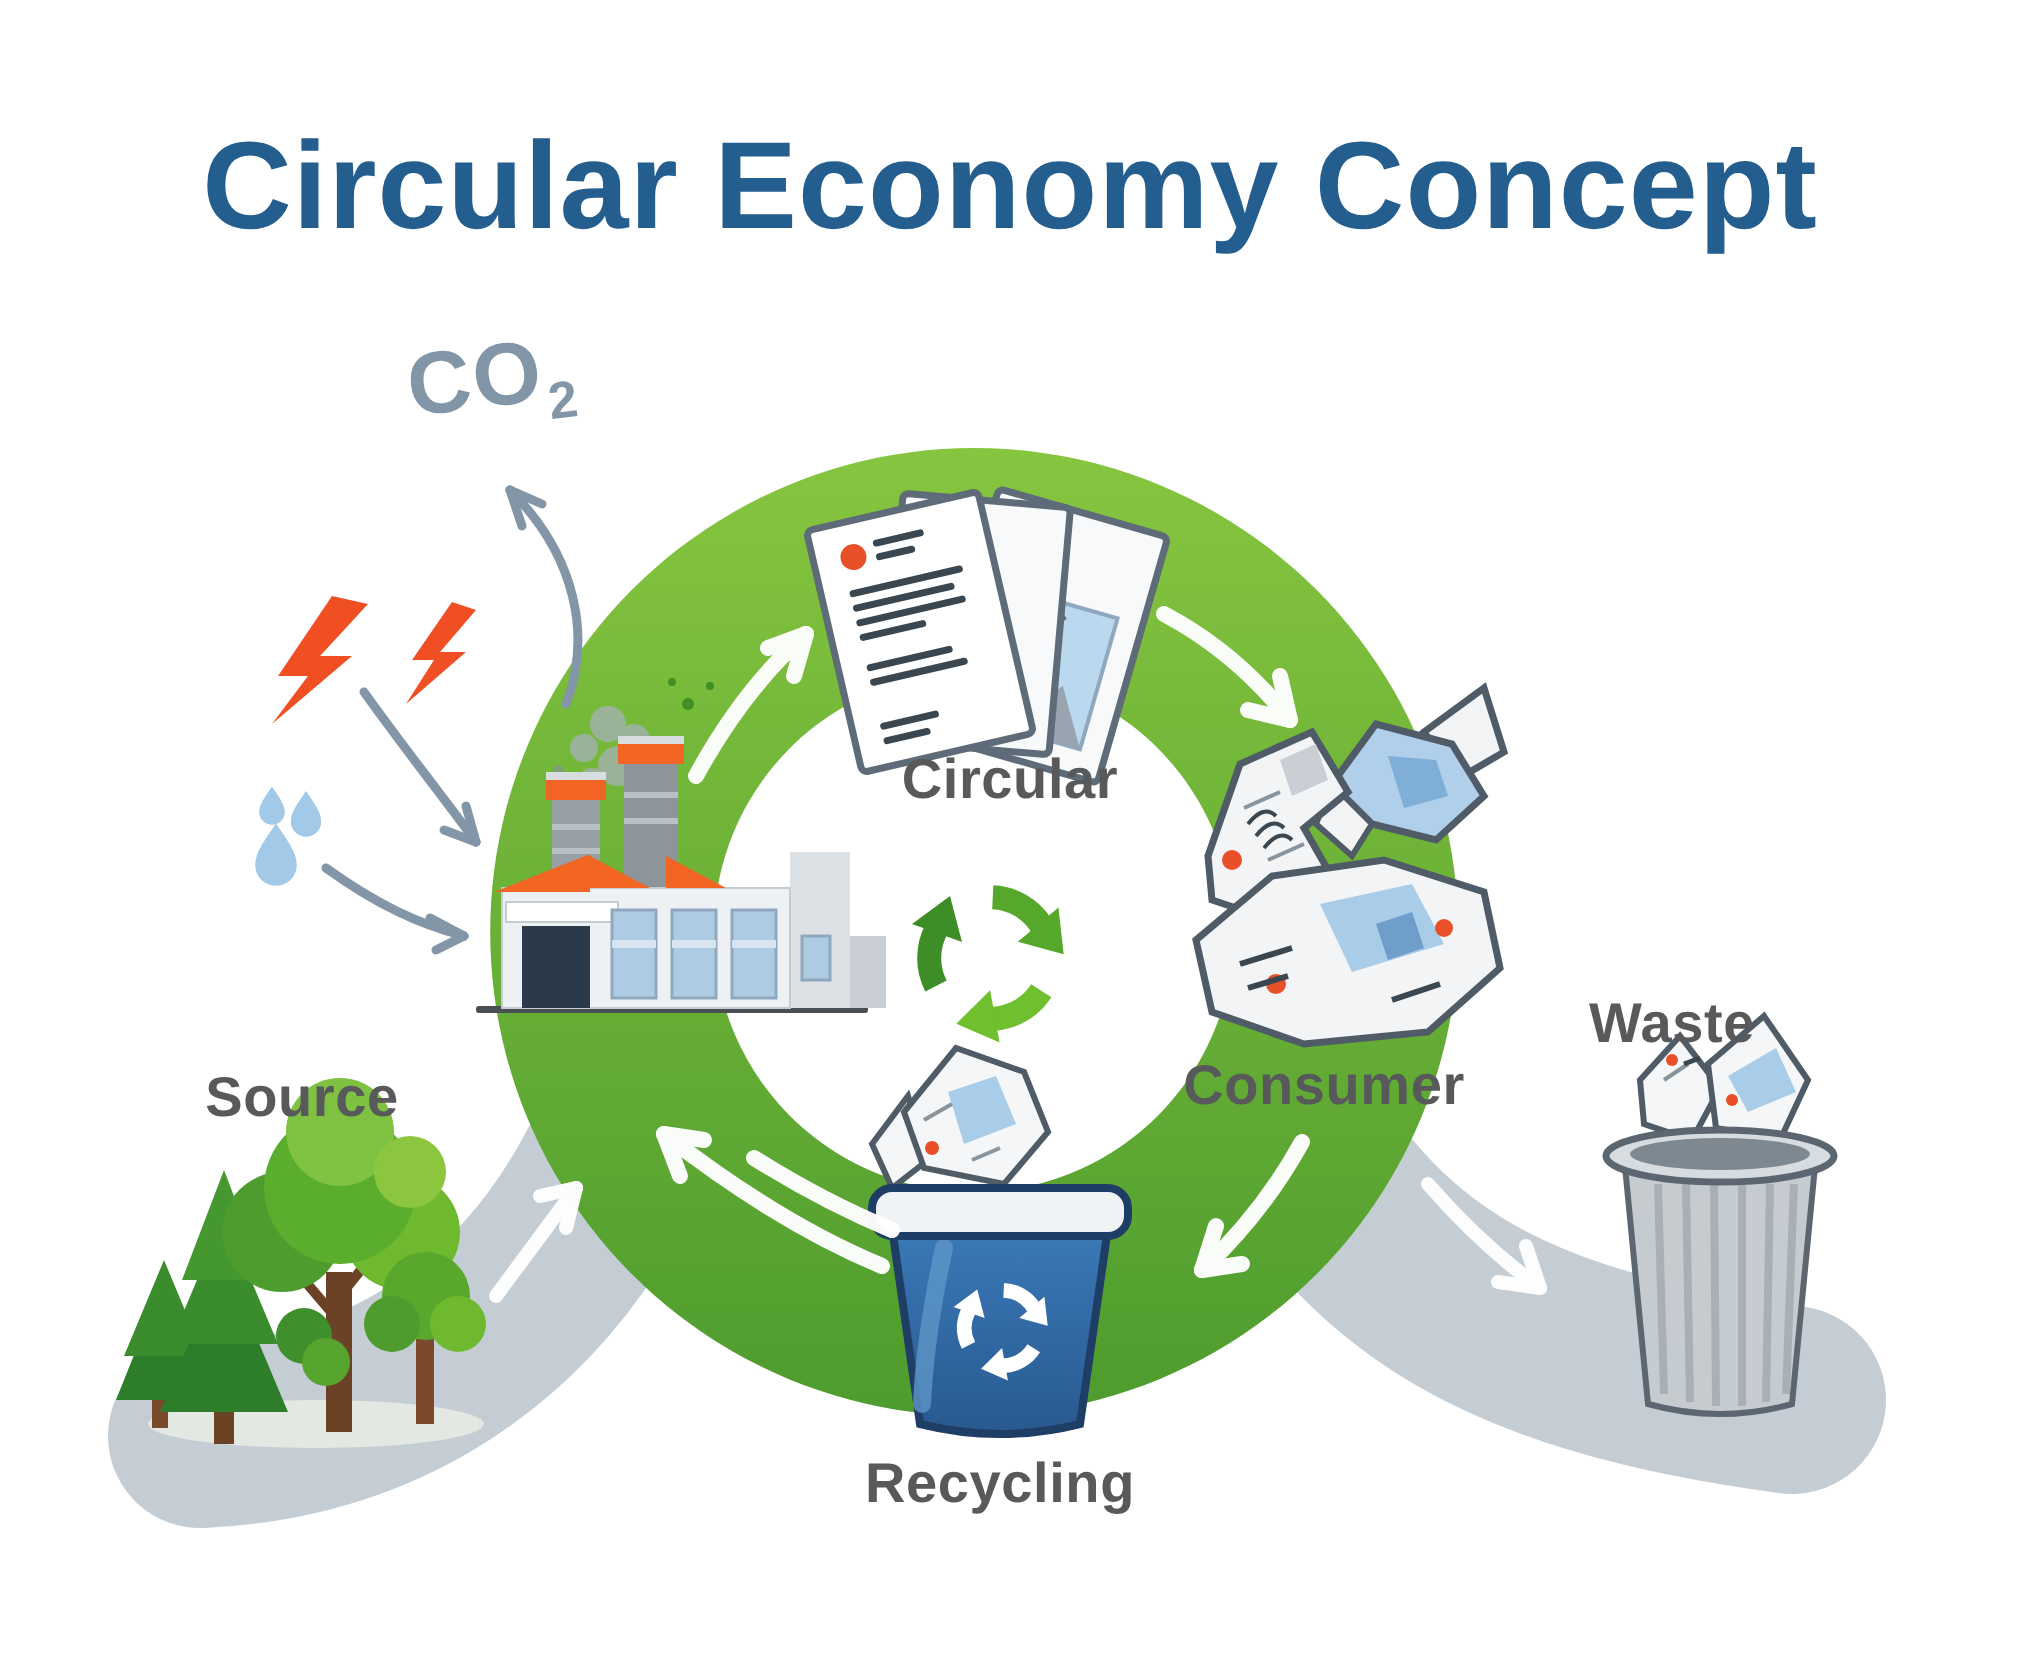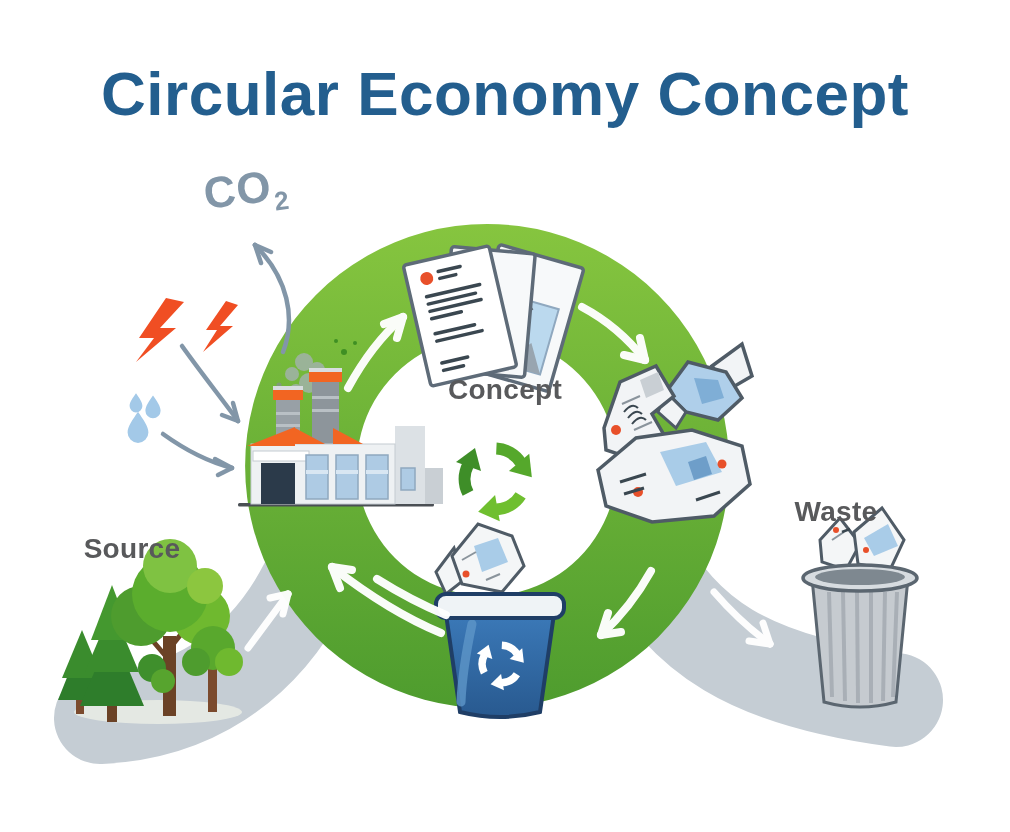--- a/index.html
+++ b/index.html
@@ -284,17 +284,19 @@
       <path transform="translate(138,426) scale(1.3)" d="M0,-11 C4,-5 8,0 8,5 A8,8 0 1,1 -8,5 C-8,0 -4,-5 0,-11 Z"></path>
     </g>
   </svg>
 
   <div class="title">Circular Economy Concept</div>
 
   <div class="co2">
     <span>CO</span><span class="sub">2</span>
   </div>
 
-  <div class="lbl" style="left:505px;top:374px;">Concept</div>
+  <div class="lbl" style="left:505px;top:374px;">Circular</div>
+  <div class="lbl" style="left:662px;top:527px;">Consumer</div>
   <div class="lbl" style="left:836px;top:496px;">Waste</div>
-  <div class="lbl" style="left:132px;top:533px;">Source</div>
+  <div class="lbl" style="left:500px;top:726px;">Recycling</div>
+  <div class="lbl" style="left:151px;top:533px;">Source</div>
 
 </div>
 
 </body></html>

